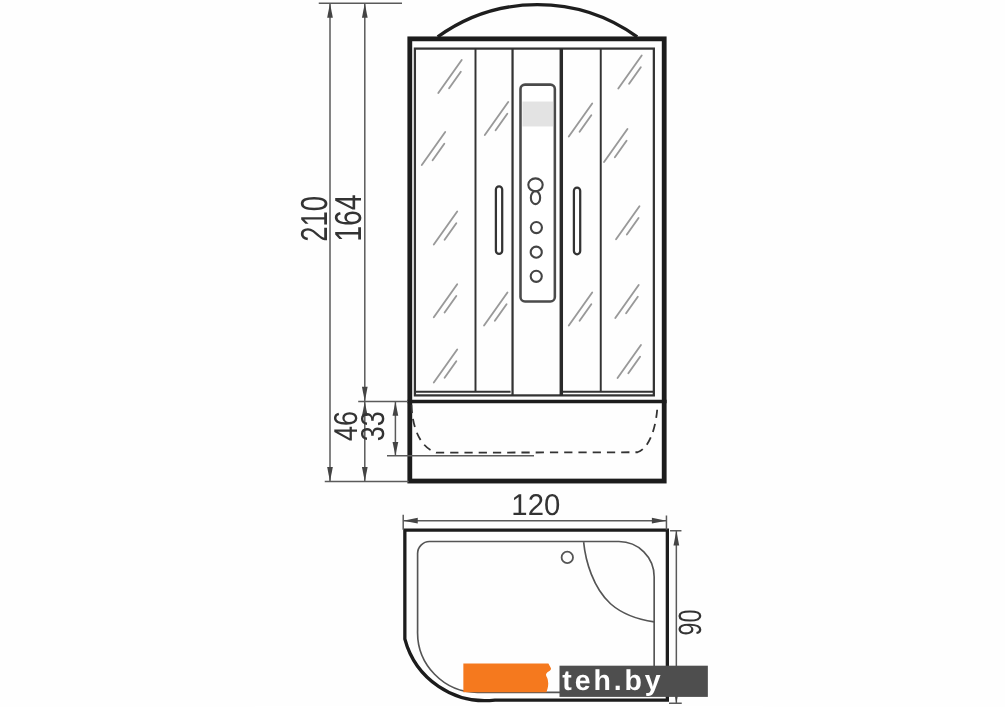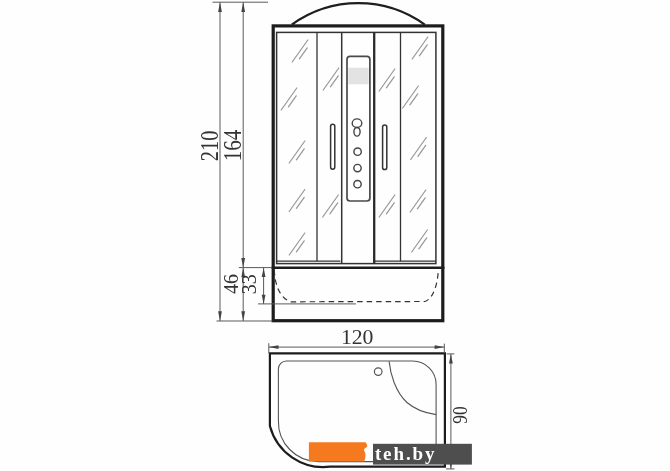--- a/index.html
+++ b/index.html
@@ -1,17 +1,17 @@
 <!DOCTYPE html>
 <html><head>
 <meta charset="utf-8">
 <style>
   html,body{margin:0;padding:0;background:#fff;}
   .wrap{width:670px;height:471px;position:relative;overflow:hidden;background:#fefefe;
-        font-family:Liberation Serif, serif;}
+        font-family:Liberation Sans, sans-serif;}
 </style>
 </head>
 <body>
 <div class="wrap">
 <svg width="670" height="471" viewBox="0 0 670 471" xmlns="http://www.w3.org/2000/svg">
 
 <rect x="0" y="0" width="670" height="471" fill="#fefefe"></rect>
 
 <path d="M 291.8,24.6 A 113.6 113.6 0 0 1 424.8,24.6" fill="none" stroke="#1e1e1e" stroke-width="2.2"></path>
 

